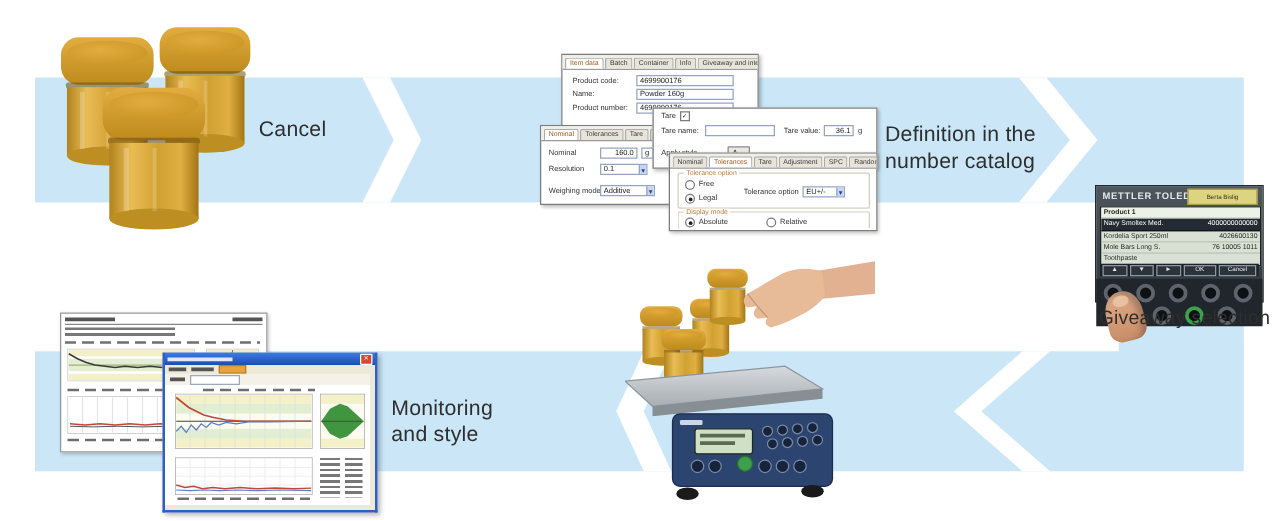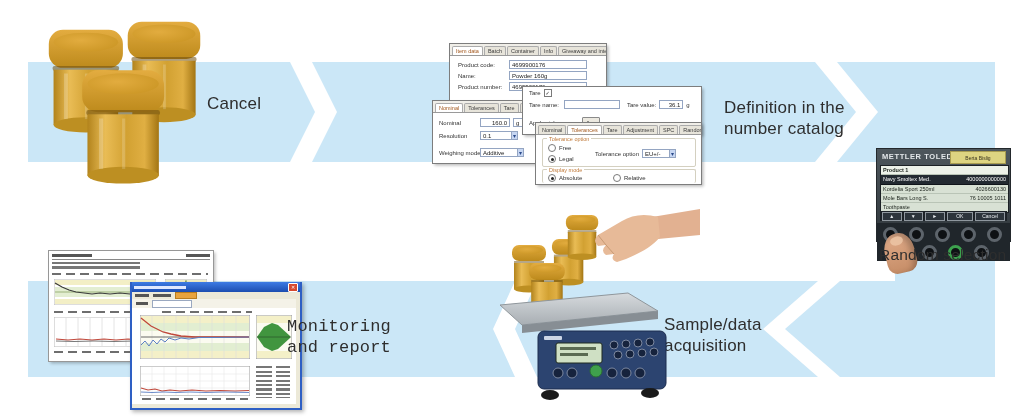--- a/index.html
+++ b/index.html
@@ -219,21 +219,21 @@
           <span class="rad sel"></span>
       <span class="lbl">Absolute</span>
         </div>
     <div class="frow" style="left:70px;top:4px;">
           <span class="rad"></span>
       <span class="lbl">Relative</span>
         </div>
   </div>
 </div>
 
-<div class="stage-label" style="left:708px;top:98px;margin-left:16px;">
+<div class="stage-label" style="left:708px;top:98px;">
   <div>Definition in the</div>
   <div>number catalog</div>
 </div>
 
 <div class="term" style="left:876px;top:148px;width:133px;height:92px;z-index:3;">
   <span class="term-brand">METTLER TOLEDO</span>
   <span class="term-tag">Berta Bislig</span>
   <div class="screen">
     <div class="srow hdr">
       <span>Product 1</span>
@@ -272,21 +272,21 @@
     <span class="key" style="left:45px;top:22px"></span>
     <span class="key green" style="left:71px;top:22px"></span>
     <span class="key" style="left:97px;top:22px"></span>
   </div>
   <div class="finger">
         <span class="nail"></span>
       </div>
 </div>
 
 <div class="stage-label small" style="left:879px;top:246px;z-index:4;">
-  <div>Random selection</div>
+  <div>Giveaway selection</div>
 </div>
 
 <svg class="abs" style="left:500px;top:205px;z-index:2" width="200" height="198" viewBox="0 0 200 198">
   <defs>
     <linearGradient id="steel" x1="0" y1="0" x2="0" y2="1">
       <stop offset="0" stop-color="#d6dadd"></stop>
           <stop offset="1" stop-color="#a8aeb3"></stop>
     </linearGradient>
     <g id="sjar">
       <rect x="2" y="2" width="34" height="16" rx="7" fill="url(#gLid)"></rect>
@@ -328,24 +328,20 @@
     <circle cx="58" cy="168" r="5" fill="#16233d" stroke="#7c88a0" stroke-width="1"></circle>
     <circle cx="72" cy="168" r="5" fill="#16233d" stroke="#7c88a0" stroke-width="1"></circle>
     <circle cx="112" cy="168" r="5" fill="#16233d" stroke="#7c88a0" stroke-width="1"></circle>
     <circle cx="126" cy="168" r="5" fill="#16233d" stroke="#7c88a0" stroke-width="1"></circle>
     <circle cx="140" cy="168" r="5" fill="#16233d" stroke="#7c88a0" stroke-width="1"></circle>
   </g>
   <ellipse cx="50" cy="190" rx="9" ry="5" fill="#1a1a1a"></ellipse>
   <ellipse cx="150" cy="188" rx="9" ry="5" fill="#1a1a1a"></ellipse>
 </svg>
 
-<div class="stage-label" style="left:664px;top:315px;">
-  <div>Sample/data</div>
-  <div>acquisition</div>
-</div>
 
 <div class="shot" style="left:48px;top:250px;width:164px;height:110px;z-index:2;">
   <div class="abs bar" style="left:3px;top:3px;width:40px;"></div>
   <div class="abs bar" style="right:3px;top:3px;width:24px;"></div>
   <div class="abs" style="left:3px;top:8px;width:158px;border-top:1px solid #888;"></div>
   <div class="abs tl-v" style="left:3px;top:11px;width:88px;height:7px;"></div>
   <div class="abs tl-h" style="left:3px;top:22px;width:156px;"></div>
   <svg class="abs" style="left:5px;top:28px;" width="102" height="26" viewBox="0 0 102 26">
     <rect x="0" y="0" width="102" height="26" fill="#ffffff" stroke="#bbbbbb"></rect>
     <rect x="1" y="1" width="100" height="5" fill="#f3efc6"></rect>
@@ -444,18 +440,18 @@
           <line x1="1" y1="22" x2="109" y2="22"></line>
     </g>
     <polyline points="1,22 8,24 15,23 22,25 30,24 40,25 52,24 66,25 80,24.5 95,25 109,24.5" fill="none" stroke="#c0483b" stroke-width="1.2"></polyline>
     <polyline points="1,26 12,26.5 24,26 36,26.5 50,26 66,26.5 84,26 109,26.5" fill="none" stroke="#5b7fc4" stroke-width=".9"></polyline>
   </svg>
   <div class="abs tl-h" style="left:10px;top:116px;width:106px;"></div>
   <div class="abs tl-v" style="left:124px;top:84px;width:16px;height:32px;"></div>
   <div class="abs tl-v" style="left:144px;top:84px;width:14px;height:32px;"></div>
 </div>
 
-<div class="stage-label" style="left:287px;top:317px;z-index:6;font-family:Liberation Mono, monospace;">
+<div class="stage-label" style="left:313px;top:317px;z-index:6;">
   <div>Monitoring</div>
-  <div>and report</div>
+  <div>and style</div>
 </div>
 
 </div>
 
 </body></html>

